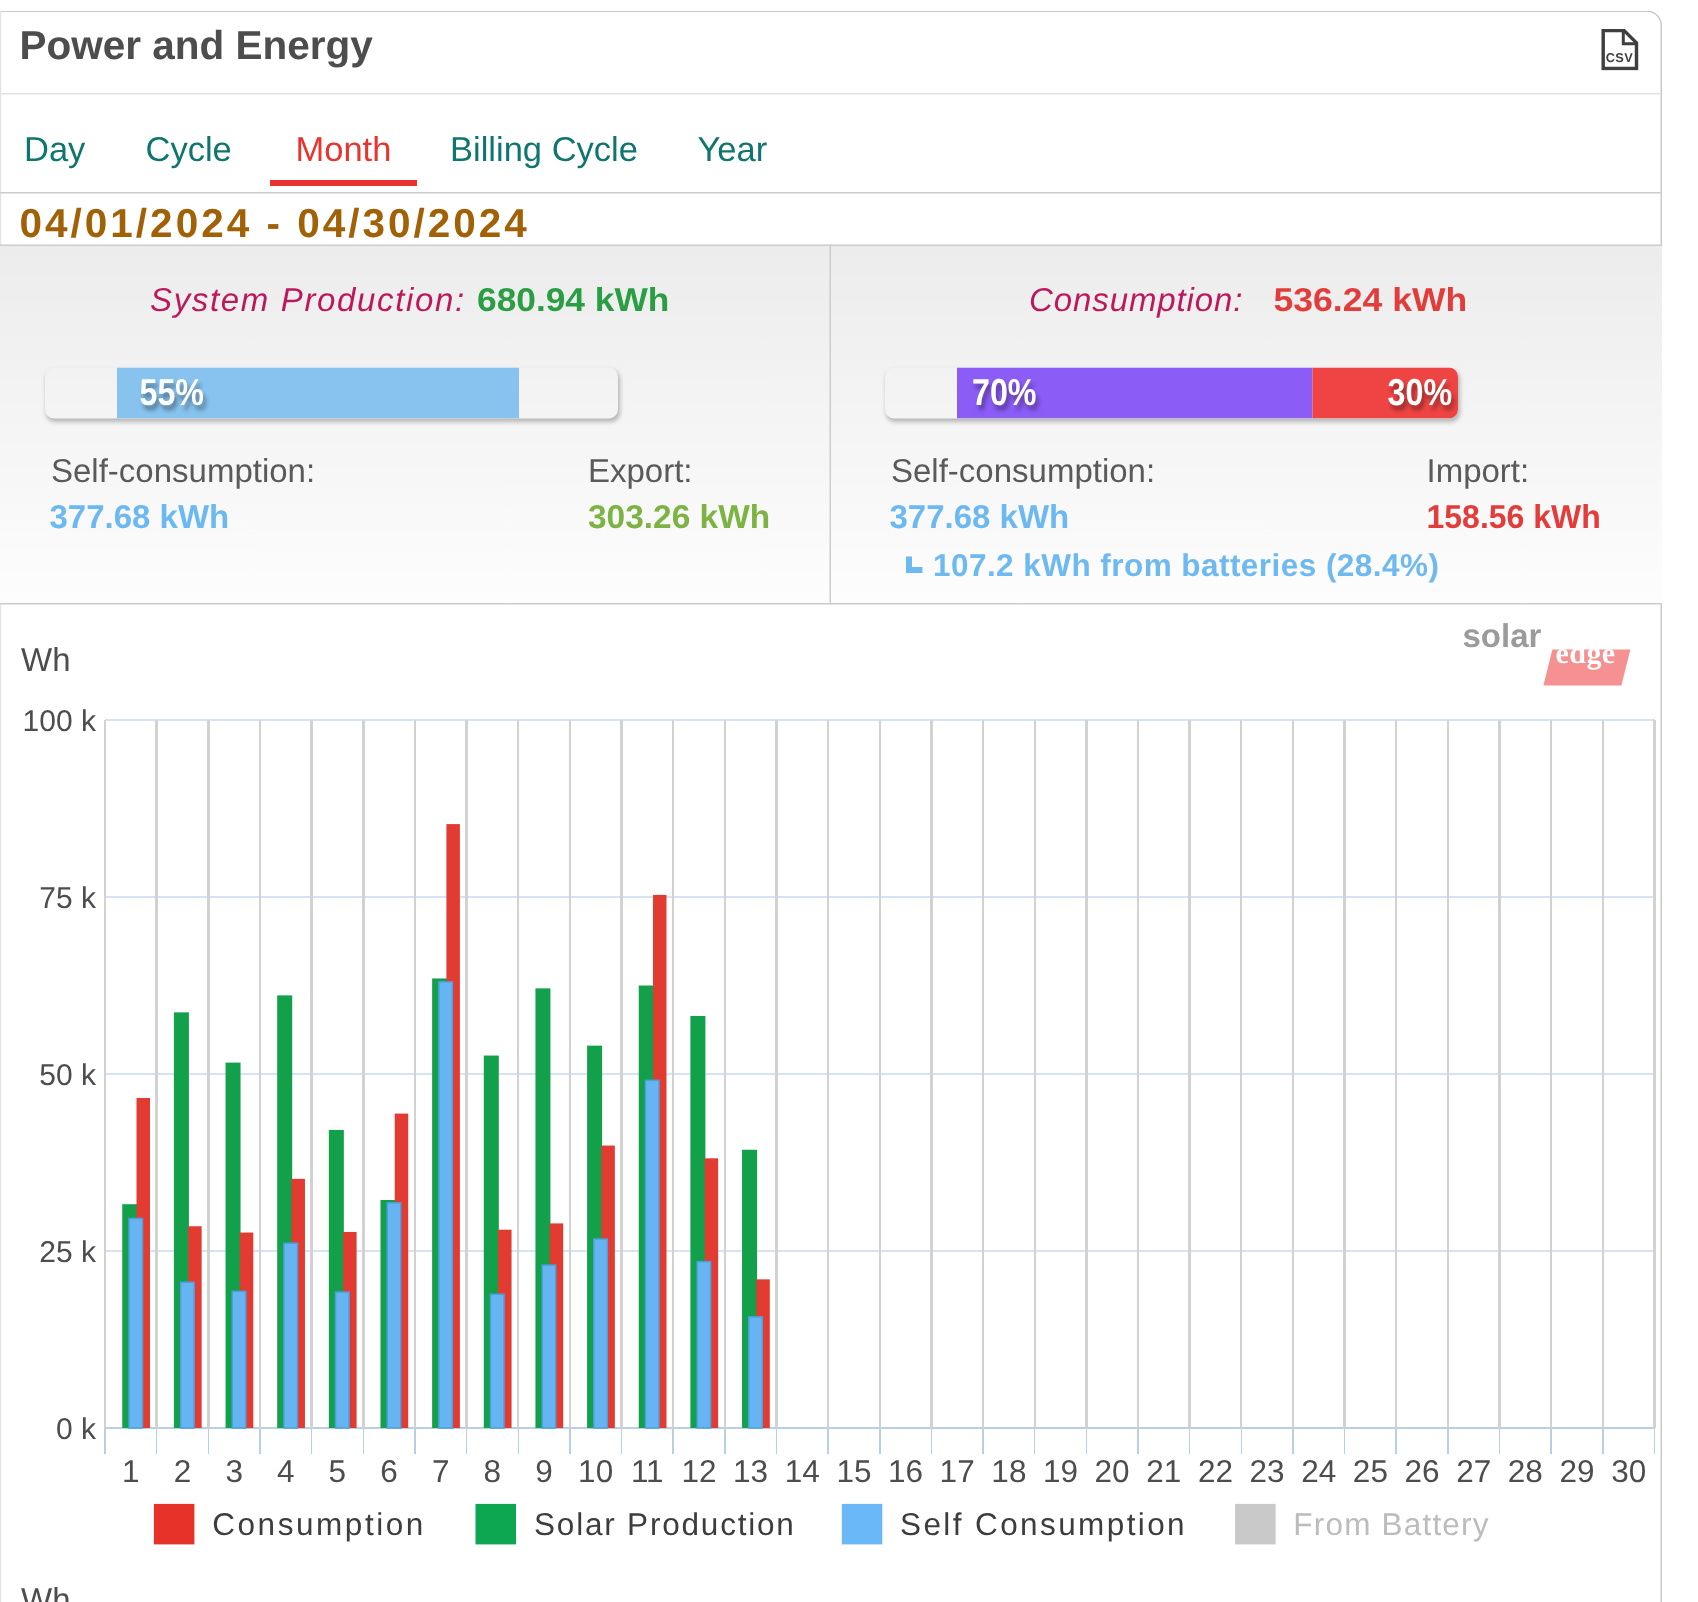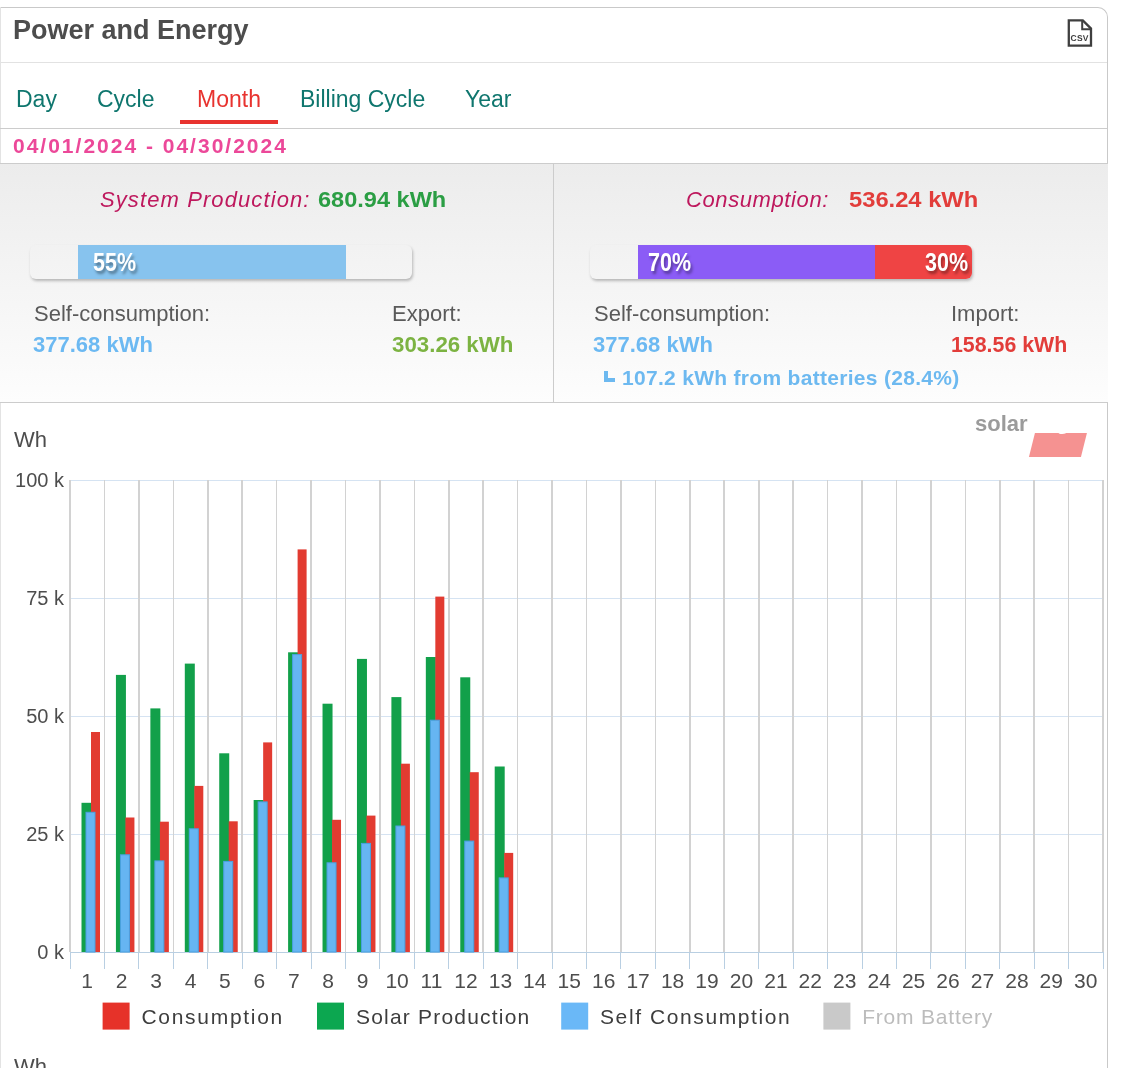--- a/index.html
+++ b/index.html
@@ -7,40 +7,40 @@
   font-family:"Liberation Sans", sans-serif; }
 .abs { position:absolute; }
 #panel { position:absolute; left:0; top:7px; width:1108px; height:1061px;
   background:#fff; border:1px solid #c9c9c9; border-bottom:none;
   border-left-color:#e3e3e3; border-top-right-radius:10px; }
 #title { left:13px; top:15px; font-size:27px; font-weight:bold; color:#4d4d4d; }
 .hline { position:absolute; height:1px; background:#e2e2e2; }
 .tab { position:absolute; top:86px; font-size:23px; color:#0f766e; }
 #tab-month { color:#e8332f; }
 #tabline { left:180px; top:120px; width:98px; height:4px; background:#e8332f; position:absolute; }
-#daterange { left:13px; top:134px; font-size:21px; font-weight:bold; color:#ec4899; letter-spacing:2.0px; position:absolute; }
+#daterange { left:13px; top:134px; font-size:27px; font-weight:bold; color:#a16207; letter-spacing:2.0px; position:absolute; }
 #summary { position:absolute; left:0; top:163px; width:1108px; height:240px;
   background:linear-gradient(#ececec,#fdfdfd);
   border-top:1px solid #ccc; border-bottom:1px solid #ccc; }
 #divider { position:absolute; left:553px; top:163px; width:1px; height:240px; background:#ccc; }
 .l1lab { position:absolute; top:187px; font-size:22px; color:#be185d;font-style:italic; }
 .l1val { position:absolute; top:187px; font-size:22px; font-weight:bold; transform-origin:left top; }
 .pbar { position:absolute; top:245px; width:382px; height:34px; border-radius:6px; overflow:hidden;
   display:flex; box-shadow:1px 2px 3px rgba(0,0,0,0.25);padding-left:48px; }
 .pbar .seg { height:34px; line-height:34px; font-size:25px; font-weight:bold; color:#fff; }
 .pbar .seg span { display:inline-block; transform:scaleX(0.86); text-shadow:2px 3px 3px rgba(0,0,0,0.38); }
 .slabel { position:absolute; top:301px; font-size:22px; color:#5a5a5a; }
 .sval { position:absolute; top:332px; font-size:22px; font-weight:bold; transform-origin:left top; }
 #batline { position:absolute; left:622px; top:366px; font-size:21px; font-weight:bold; color:#6db9f0; letter-spacing:0.3px; }
 #batcorner { position:absolute; left:604px; top:371px; width:11px; height:11px;
   border-left:4px solid #6db9f0; border-bottom:4px solid #6db9f0; }
 #logo-solar { position:absolute; left:975px; top:411px; font-size:22px; font-weight:bold; color:#9b9b9b; }
 #logo-box { position:absolute; left:1032px; top:432.5px; width:52px; height:23.5px;
   background:#f59291; transform:skewX(-14deg); }
-#logo-edge { position:absolute; left:1037px; top:411px; font-size:20px; font-weight:bold; color:#fff; letter-spacing:0.3px;font-family:Liberation Serif, serif; }
+#logo-edge { position:absolute; left:1037px; top:425px; font-size:20px; font-weight:bold; color:#fff; letter-spacing:0.3px;font-family:Liberation Serif, serif; }
 #bottomwh { position:absolute; left:14px; top:1054px; font-size:22px; color:#4d4d4d; }
 svg text { font-family:"Liberation Sans", sans-serif; }
 </style>
 </head>
 <body>
 
 <div id="panel"></div>
 <div class="abs" id="title">Power and Energy</div>
 <svg class="abs" style="left:1066px; top:19px;" width="27" height="28" viewBox="0 0 27 28">
   <path d="M2.8,1.4 H16.8 L25,9.6 V26.6 H2.8 Z" fill="#fff" stroke="#3f3f3f" stroke-width="2.3" stroke-linejoin="miter"></path>

